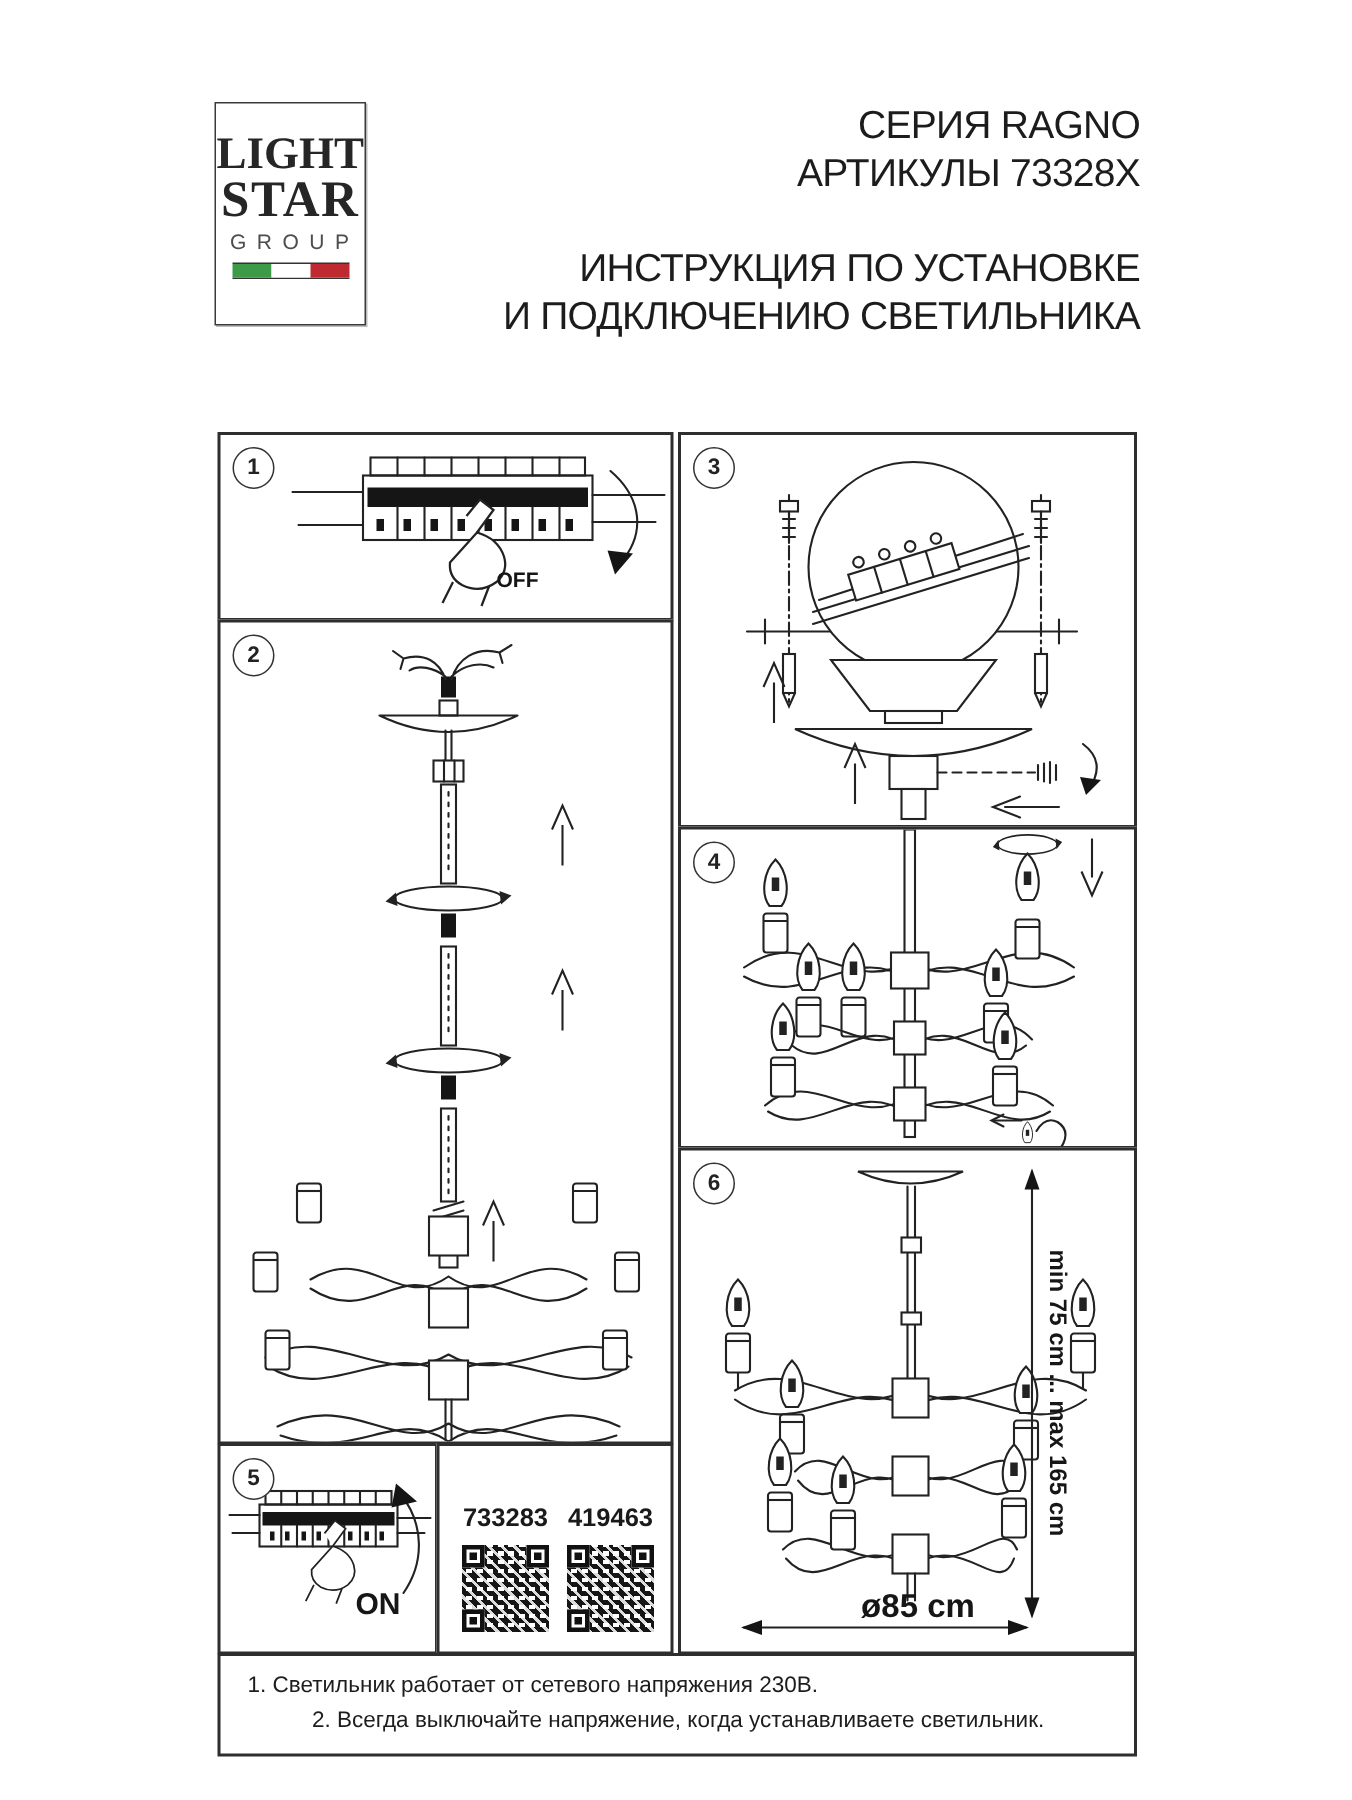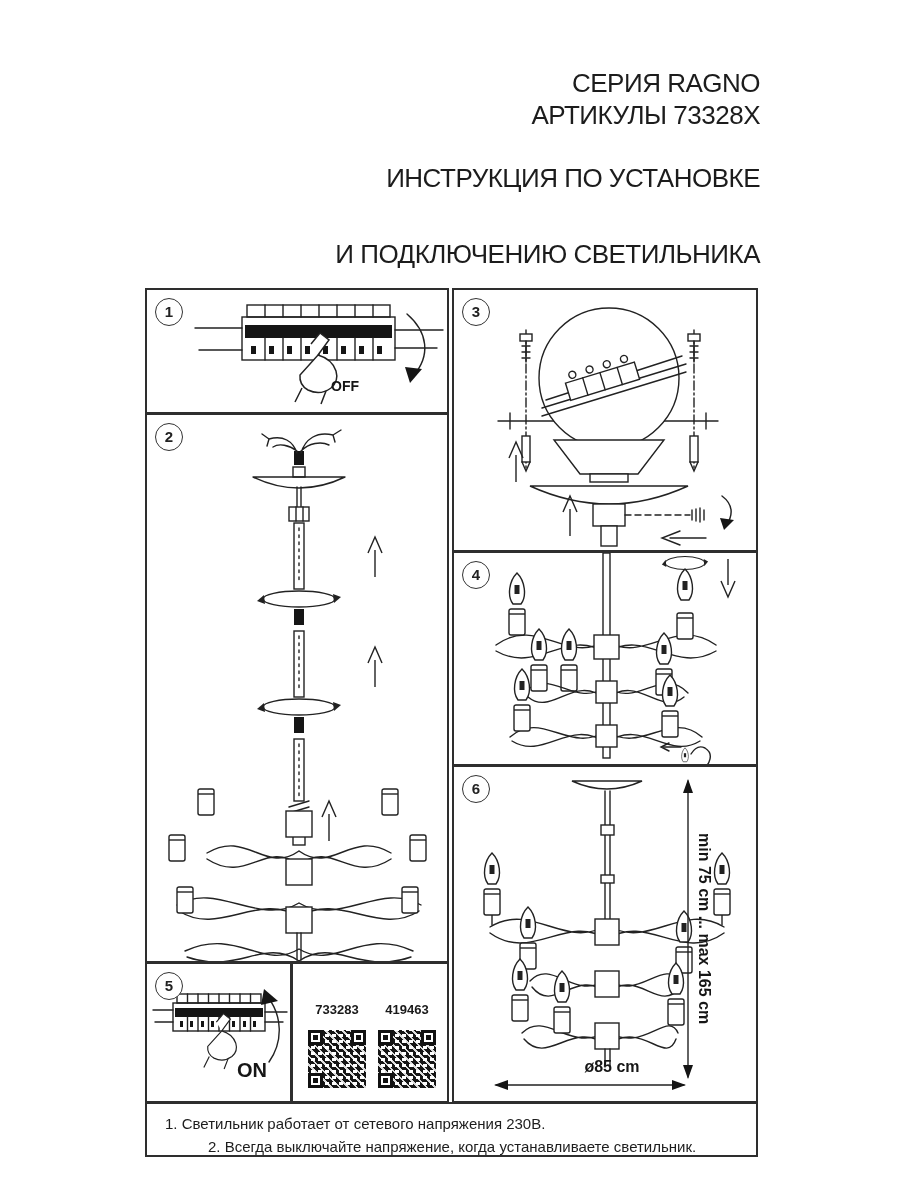--- a/index.html
+++ b/index.html
@@ -17,43 +17,43 @@
   .logo-flag{width:78px;height:9px;margin:6px auto 0;display:flex;
              border-top:1.5px solid #333;border-bottom:1.5px solid #333;}
   .logo-flag .g{flex:1;}
   .logo-flag .w{flex:1;background:#fff;}
   .logo-flag .r{flex:1;}
   .hdr{position:absolute;right:141px;text-align:right;font-weight:normal;color:#1c1c1c;
        font-size:26px;letter-spacing:-0.5px;white-space:nowrap;}
   .hdr-series{top:68px;}
   .hdr-articles{top:100px;}
   .hdr-title1{top:163px;}
-  .hdr-title2{top:195px;margin-top:44px;}
+  .hdr-title2{top:195px;}
   
   .panel{position:absolute;border:2px solid #2e2e2e;background:#fff;box-sizing:border-box;}
   .p1{left:145px;top:288px;width:304px;height:126px;}
   .p2{left:145px;top:413px;width:304px;height:550px;}
   .p3{left:452px;top:288px;width:306px;height:264px;}
   .p4{left:452px;top:551px;width:306px;height:215px;}
   .p5{left:145px;top:962px;width:147px;height:141px;}
   .pqr{left:291px;top:962px;width:158px;height:141px;}
   .p6{left:452px;top:765px;width:306px;height:338px;}
-  .pnotes{left:145px;top:1102px;width:613px;height:55px;}
+  .pnotes{left:145px;top:1102px;width:613px;height:69px;}
   .stepnum{position:absolute;left:8px;top:8px;width:26px;height:26px;border:1.7px solid #333;
            border-radius:50%;text-align:center;line-height:26px;font-size:15px;font-weight:bold;
            color:#222;background:#fff;z-index:3;}
   .panel svg{position:absolute;left:0;top:0;}
   .lbl{position:absolute;font-weight:bold;color:#161616;z-index:3;}
   .lbl-off{left:184px;top:88px;font-size:14px;}
   .lbl-on{left:90px;top:95px;font-size:20px;}
-  .lbl-dia{left:0;top:291px;width:316px;text-align:center;font-size:16px;}
+  .lbl-dia{left:0;top:291px;width:316px;text-align:center;font-size:22px;}
   .lbl-h{left:238px;top:36px;height:252px;width:24px;writing-mode:vertical-rl;
          display:flex;align-items:center;justify-content:center;font-size:16px;white-space:nowrap;}
   
-  .qr-label{position:absolute;top:38px;font-size:13px;font-weight:bold;color:#1a1a1a;width:62px;text-align:center;}
+  .qr-label{position:absolute;top:38px;font-size:17px;font-weight:bold;color:#1a1a1a;width:62px;text-align:center;}
   .qr{position:absolute;top:66px;width:58px;height:58px;
       background:
         repeating-linear-gradient(45deg, rgba(255,255,255,0) 0 4px, rgba(255,255,255,.85) 4px 6px),
         repeating-linear-gradient(0deg,  #161616 0 3px, rgba(255,255,255,0) 3px 6px),
         repeating-linear-gradient(90deg, #161616 0 3px, #ffffff 3px 7px);}
   .qr .f{position:absolute;width:9px;height:9px;border:3px solid #111;background:#fff;}
   .qr .f::after{content:"";position:absolute;left:2px;top:2px;width:5px;height:5px;background:#111;}
   .f.tl{left:0;top:0}.f.tr{right:0;top:0}.f.bl{left:0;bottom:0}
   
   .note{position:absolute;left:18px;font-size:15px;color:#1d1d1d;}
@@ -97,20 +97,30 @@
         <path d="M34,-5 l8,3 -7,6 z" fill="#222" stroke="none"></path>
       </g>
       <g id="i-hand" stroke="#222" fill="#fff" stroke-width="1.5">
         <path d="M-6,8 L3,-3 L12,4 L1,19" fill="#fff"></path>
         <path d="M1,19 q14,4 18,16 q3,10 -5,17 q-11,8 -23,2 q-9,-5 -8,-15 z"></path>
         <path d="M-15,52 l-7,14 M9,55 l-5,13" fill="none"></path>
       </g>
     </defs>
   </svg>
 
+  <div class="logo-box">
+    <div class="logo-light">LIGHT</div>
+    <div class="logo-star">STAR</div>
+    <div class="logo-group">GROUP</div>
+    <div class="logo-flag">
+      <span class="g" style="background:#3d9b48"></span>
+        <span class="w"></span>
+        <span class="r" style="background:#bf2a30"></span>
+    </div>
+  </div>
   <div class="hdr hdr-series">СЕРИЯ RAGNO</div>
   <div class="hdr hdr-articles">АРТИКУЛЫ 73328X</div>
   <div class="hdr hdr-title1">ИНСТРУКЦИЯ ПО УСТАНОВКЕ</div>
   <div class="hdr hdr-title2">И ПОДКЛЮЧЕНИЮ СВЕТИЛЬНИКА</div>
 
   <div class="panel p1">
     <div class="stepnum">1</div>
     <div class="lbl lbl-off">OFF</div>
     <svg viewBox="0 0 300 122" width="300" height="122">
       <g>

